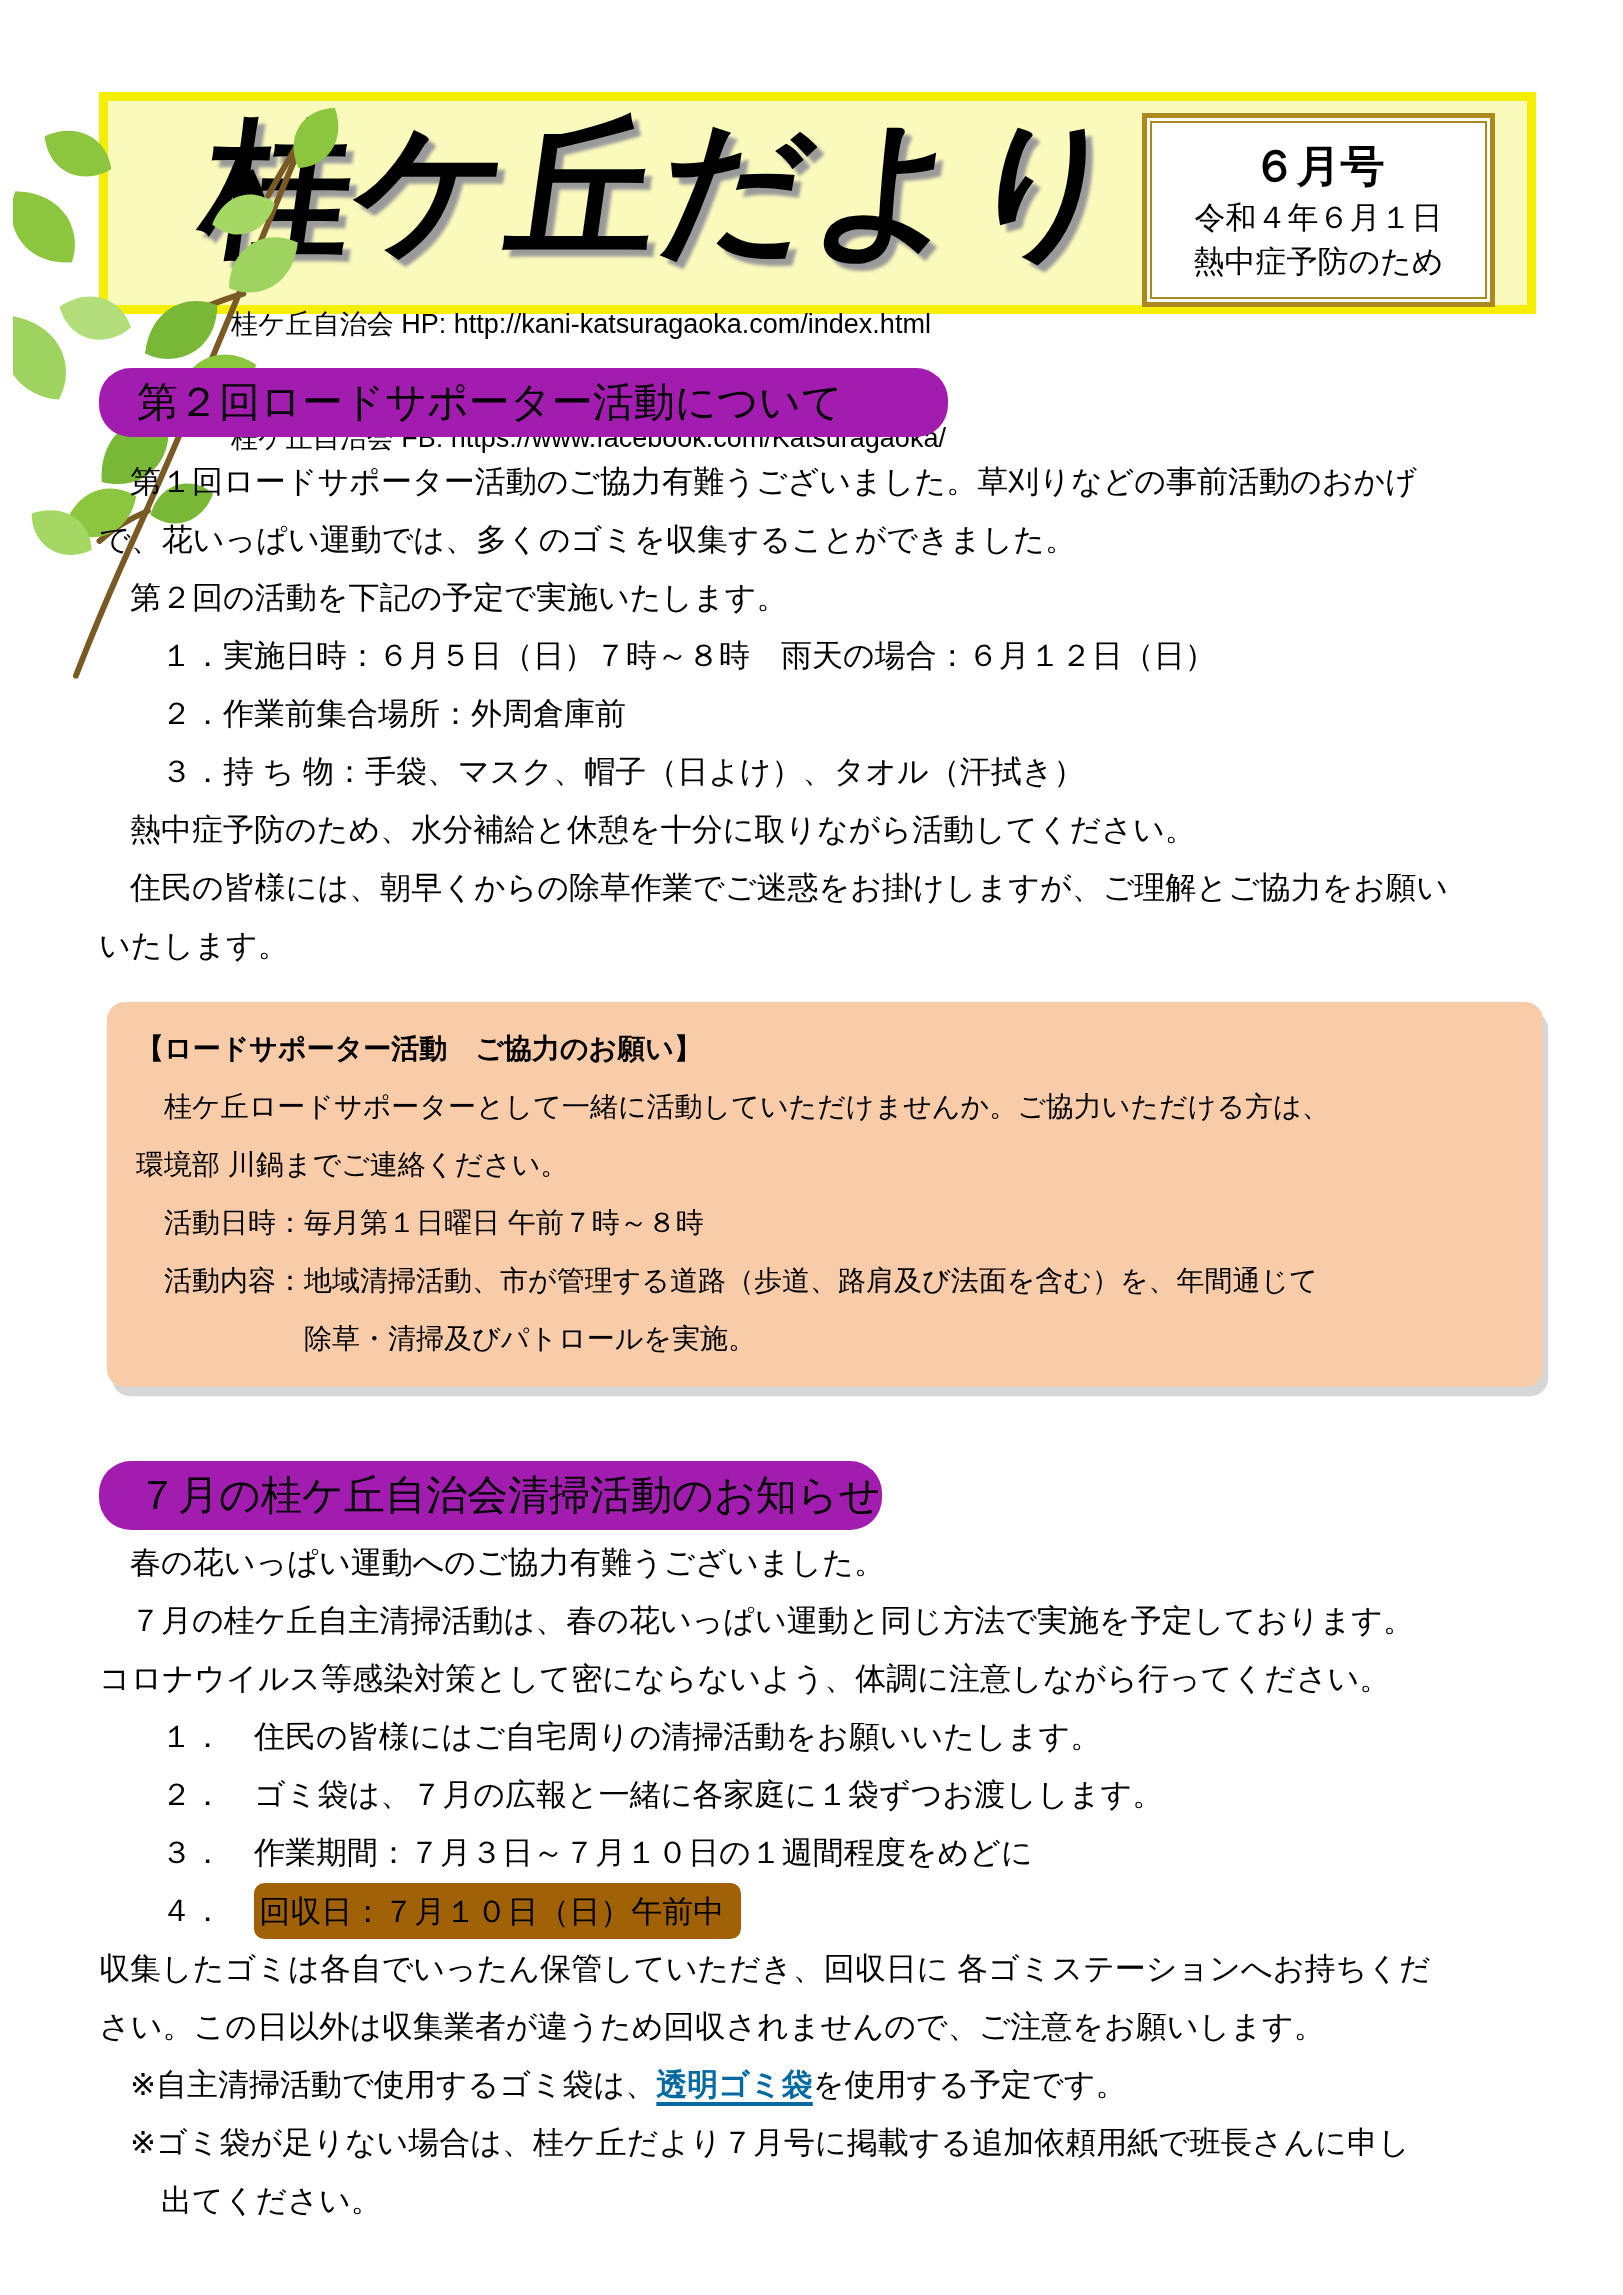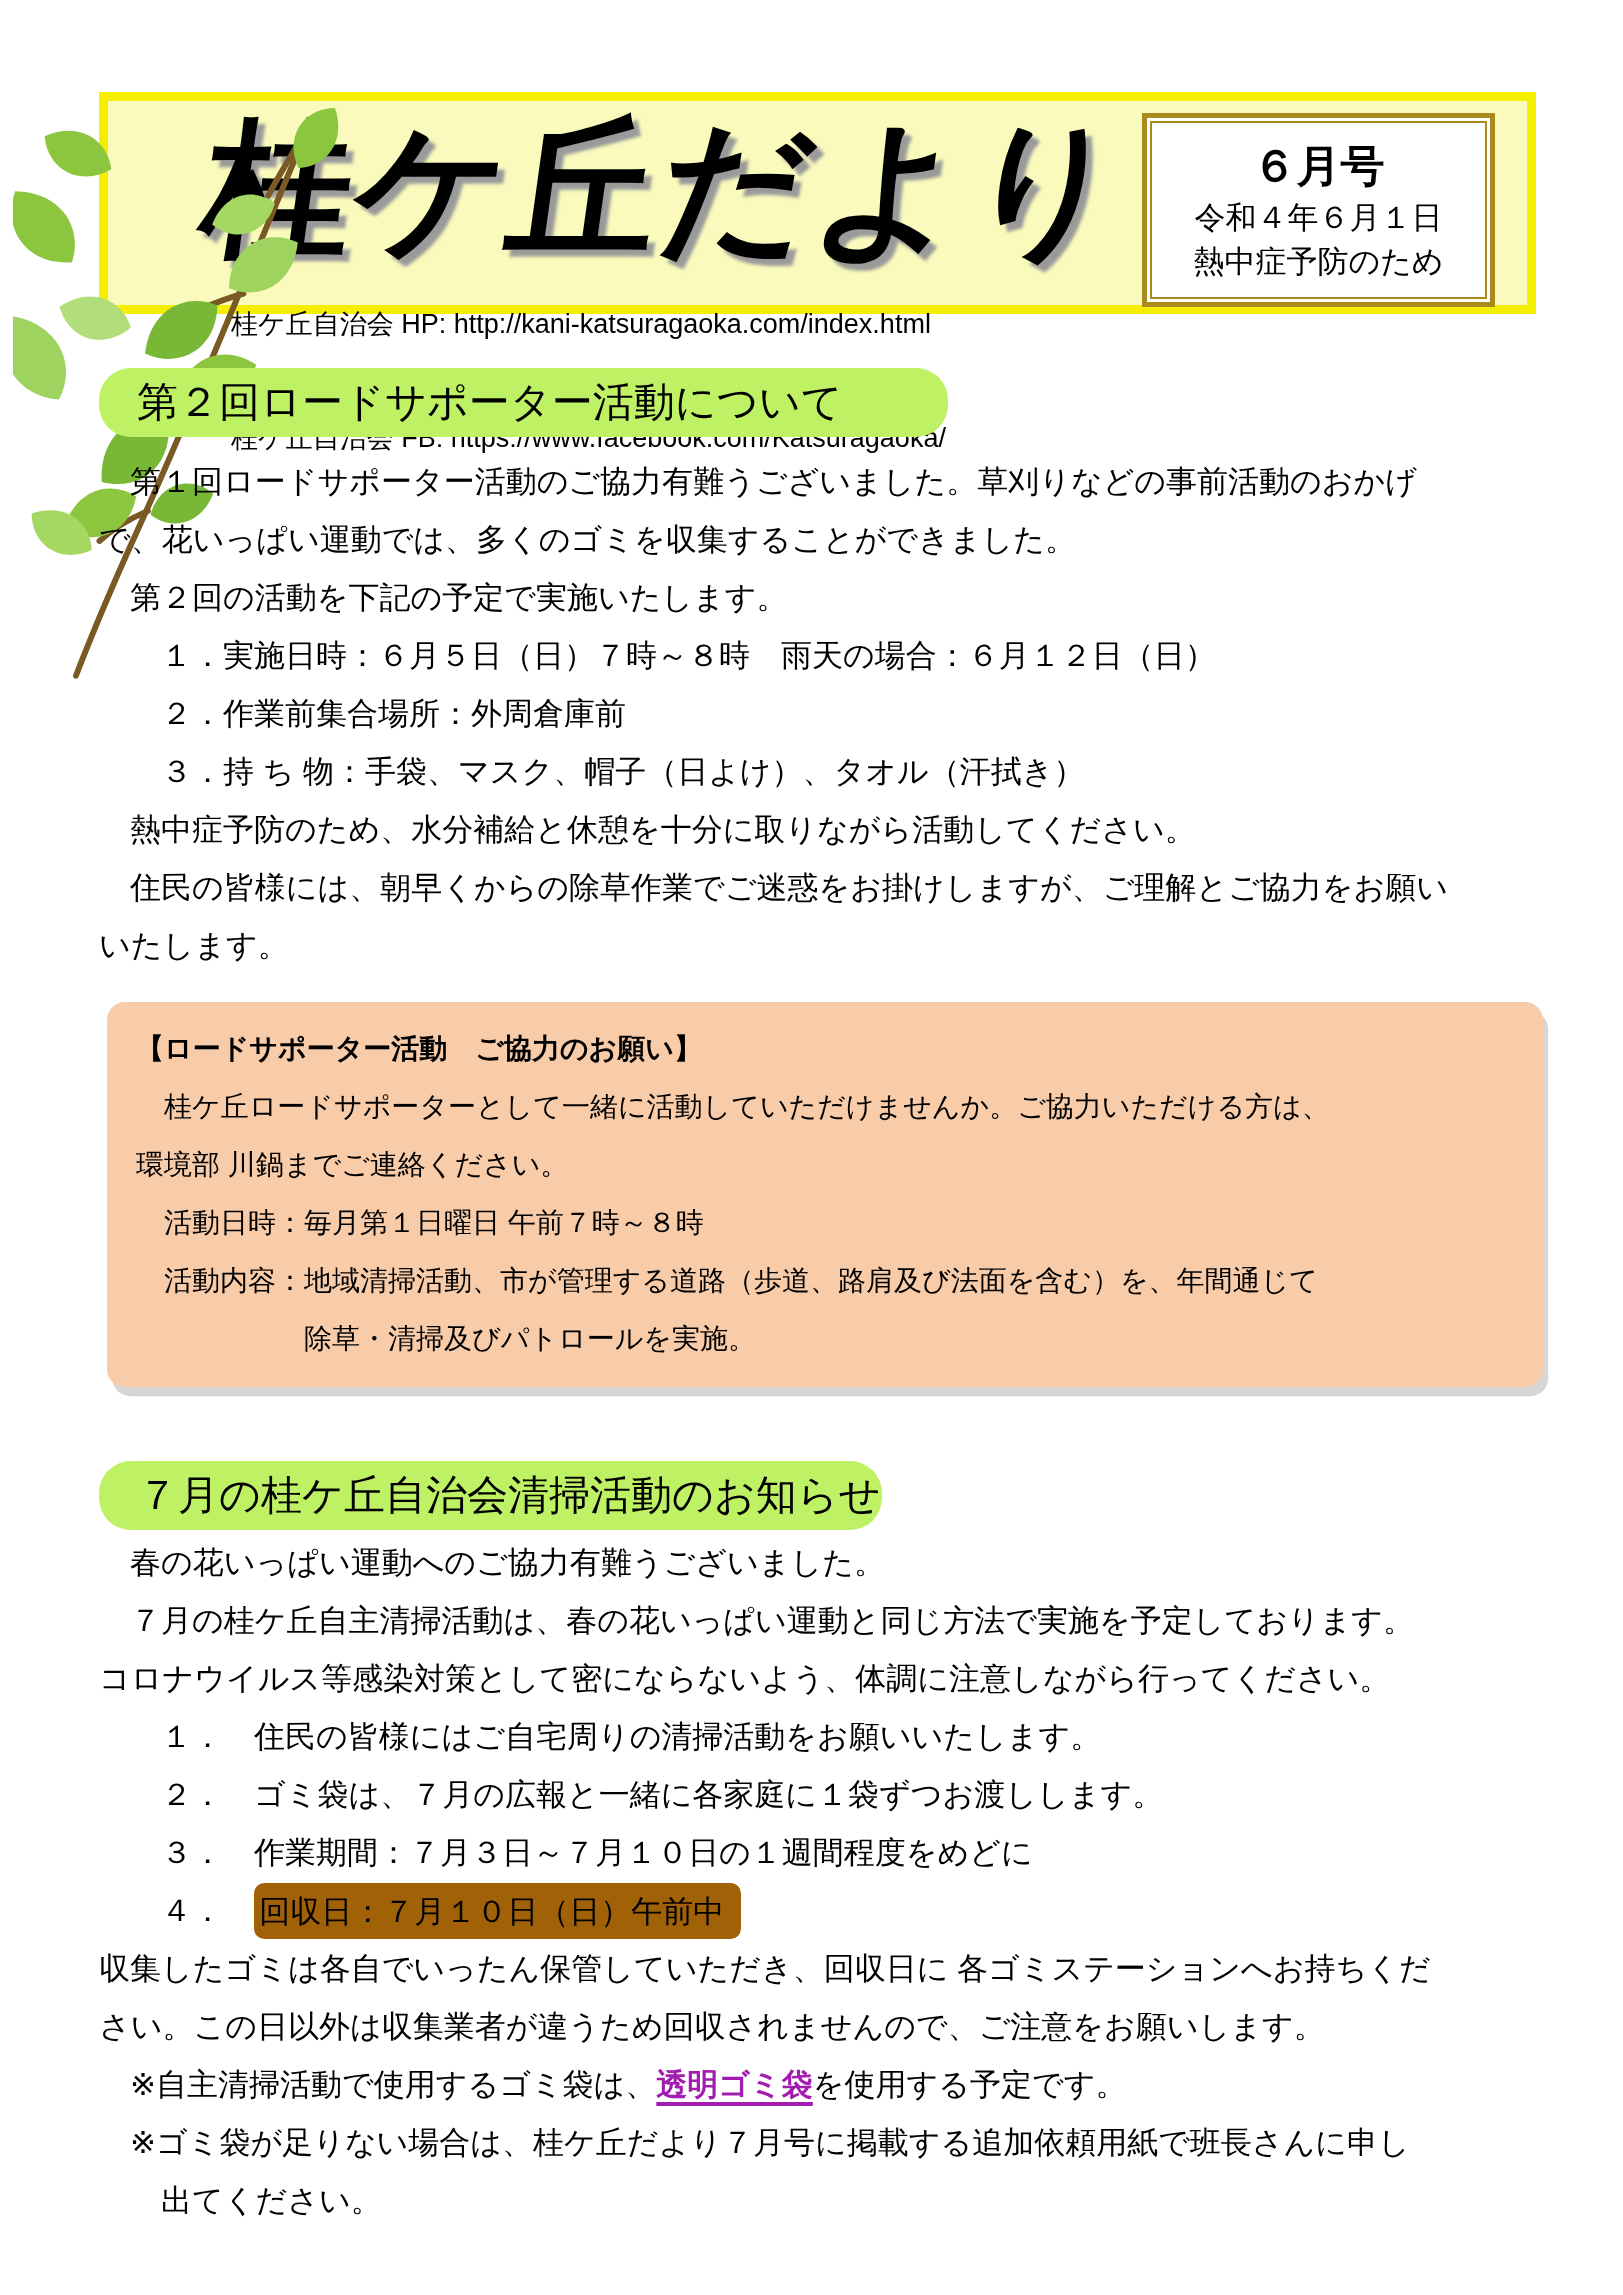--- a/index.html
+++ b/index.html
@@ -27,21 +27,21 @@
     position:absolute; inset:2.6px; border:2px solid #aa8a1e;
     display:flex; flex-direction:column; align-items:center; justify-content:center;
     text-align:center;
   }
   .issue-month{font-size:44px; font-weight:600; line-height:60px;}
   .issue-line{font-size:31px; line-height:44px;}
   
   .leaf{position:absolute; left:13px; top:92px; width:419px; height:589px; z-index:2; pointer-events:none;}
   
   .sec-heading{
-    position:absolute; height:69px; line-height:69px; background:#bef264;
+    position:absolute; height:69px; line-height:69px; background:#a21caf;
     border-radius:32px; font-size:41px; padding-left:38px; white-space:nowrap;
     box-sizing:border-box; z-index:3;
   }
   #heading1{left:99px; top:368px; width:849px;}
   #heading2{left:99px; top:1461px; width:783px;}
   
   .body-block{position:absolute; left:99px; right:72px; font-size:31px; z-index:3;}
   .line{height:58px; line-height:58px; white-space:pre;}
   #s1-body{top:453px;}
   #s2-body{top:1534px;}
@@ -49,21 +49,21 @@
   .notice-box{
     position:absolute; left:107px; top:1002px; width:1436px; height:385px;
     background:#f8cba9; border-radius:18px; box-sizing:border-box;
     padding:18.3px 26px 0 29px; font-size:28px; z-index:3;
     box-shadow:5.2px 9.2px 0 rgba(165,165,165,0.45);
   }
   .notice-title{font-weight:bold;}
   
   .pink{background:#a16207; border-radius:10.5px; padding:10.5px 17px 10.5px 5.2px;}
   .red-emph{
-    color:#a21caf; font-weight:bold; text-decoration:underline;
+    color:#0369a1; font-weight:bold; text-decoration:underline;
     text-decoration-thickness:3.9px; text-underline-offset:6.5px;
   }
 </style>
 </head>
 <body>
 
 <div class="page">
 
   <div class="banner">
     <div class="title">桂ケ丘だより</div>

